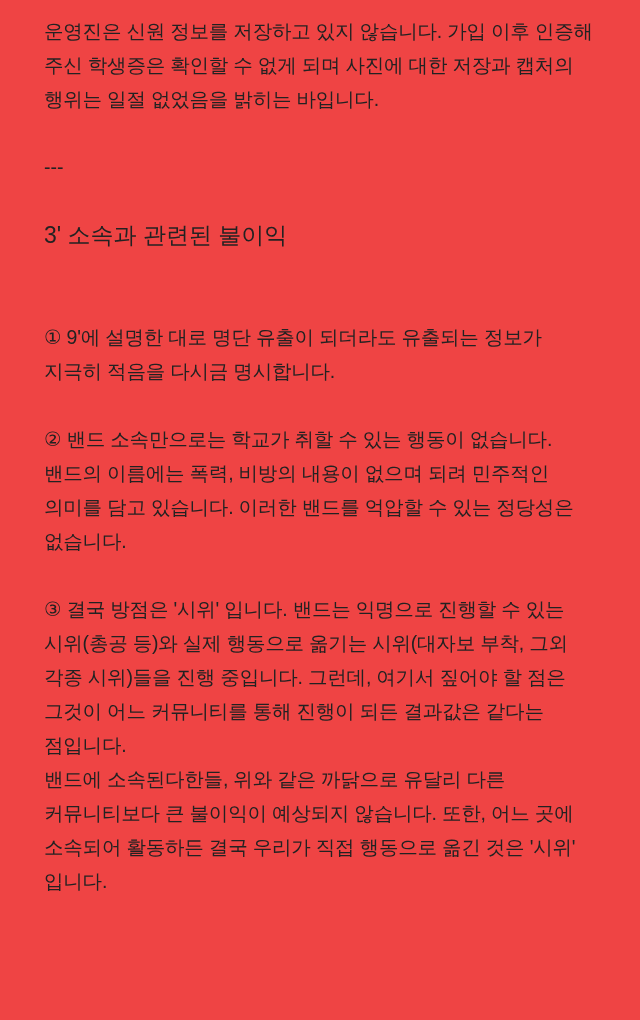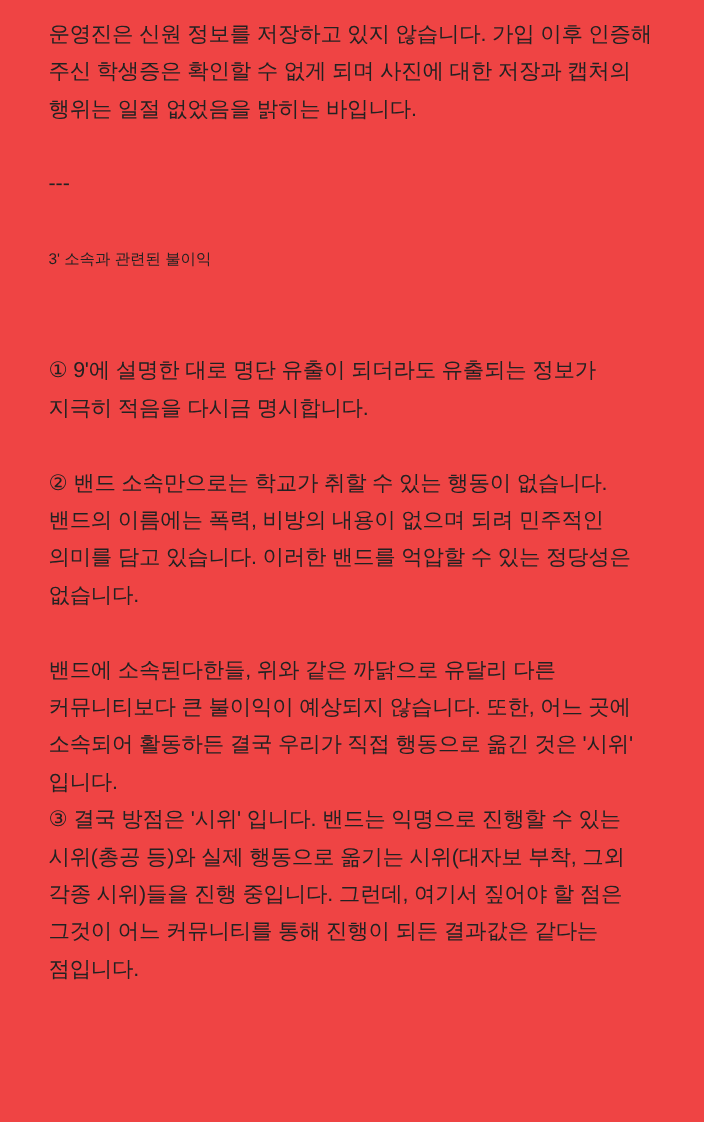--- a/index.html
+++ b/index.html
@@ -32,21 +32,21 @@
   }
   .gap-lg { height: 34px; }
   .gap-md { height: 34px; }
   .divider-text {
     font-size: 19.5px;
     line-height: 34px;
     color: #222222;
     margin: 0;
   }
   .heading {
-    font-size: 14px;
+    font-size: 23px;
     line-height: 34px;
     color: #222222;
     margin: 0;
   }
   .tight { margin: 0; }
 </style>
 </head>
 <body>
 
 <div class="page">
@@ -67,17 +67,17 @@
   <div class="gap-md"></div>
 
   <p class="para">① 9'에 설명한 대로 명단 유출이 되더라도 유출되는 정보가 지극히 적음을 다시금 명시합니다.</p>
 
   <div class="gap-md"></div>
 
   <p class="para">② 밴드 소속만으로는 학교가 취할 수 있는 행동이 없습니다. 밴드의 이름에는 폭력, 비방의 내용이 없으며 되려 민주적인 의미를 담고 있습니다. 이러한 밴드를 억압할 수 있는 정당성은 없습니다.</p>
 
   <div class="gap-md"></div>
 
+  <p class="para">③ 결국 방점은 '시위' 입니다. 밴드는 익명으로 진행할 수 있는 시위(총공 등)와 실제 행동으로 옮기는 시위(대자보 부착, 그외 각종 시위)들을 진행 중입니다. 그런데, 여기서 짚어야 할 점은 그것이 어느 커뮤니티를 통해 진행이 되든 결과값은 같다는 점입니다.</p>
+
   <p class="para tight">밴드에 소속된다한들, 위와 같은 까닭으로 유달리 다른 커뮤니티보다 큰 불이익이 예상되지 않습니다. 또한, 어느 곳에 소속되어 활동하든 결국 우리가 직접 행동으로 옮긴 것은 '시위' 입니다.</p>
-
-  <p class="para">③ 결국 방점은 '시위' 입니다. 밴드는 익명으로 진행할 수 있는 시위(총공 등)와 실제 행동으로 옮기는 시위(대자보 부착, 그외 각종 시위)들을 진행 중입니다. 그런데, 여기서 짚어야 할 점은 그것이 어느 커뮤니티를 통해 진행이 되든 결과값은 같다는 점입니다.</p>
 
 </div>
 
 </body></html>

